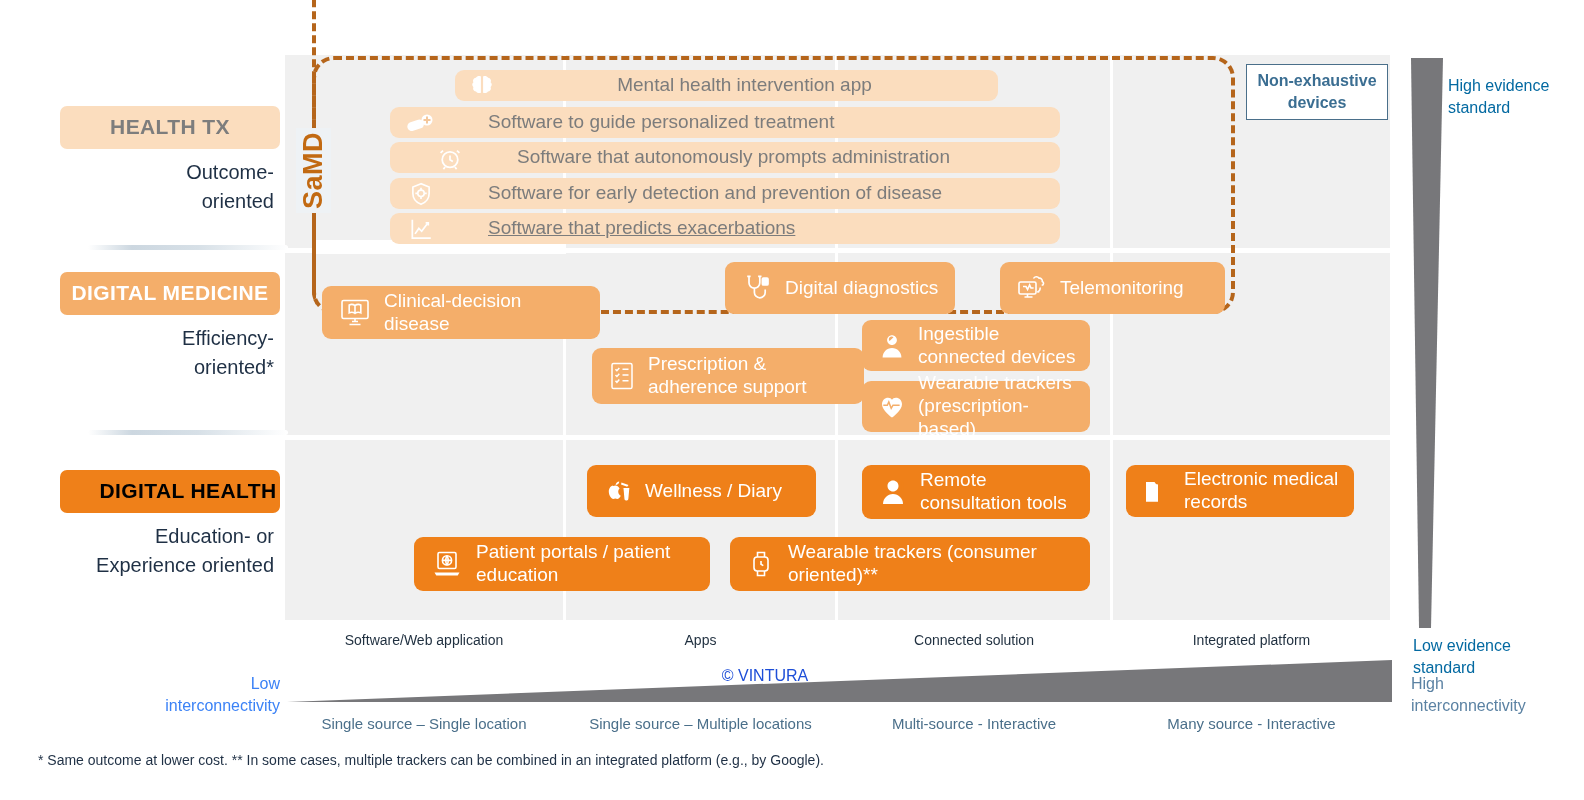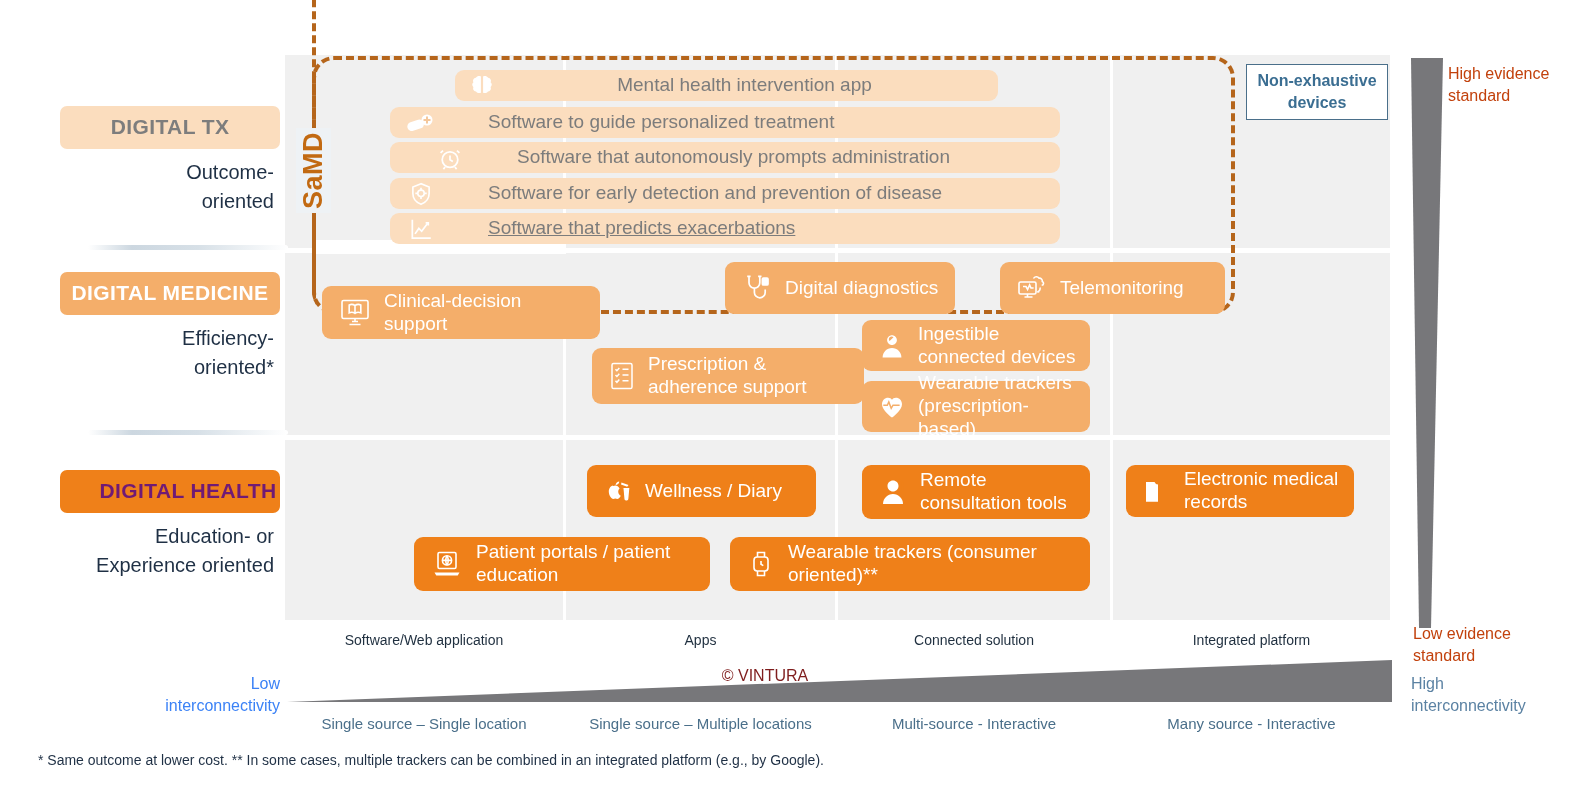--- a/index.html
+++ b/index.html
@@ -23,21 +23,21 @@
     border-radius:7px;
     font-weight:bold;
     letter-spacing:.4px;
     text-align:center;
     font-size:21px;
     padding:9px 0 10px 0;
     box-sizing:border-box;
   }
   .rowpill.tx{background:#fbddbe;color:#7d7d7d;}
   .rowpill.med{background:#f4ae6a;color:#ffffff;}
-  .rowpill.health{background:#ef8019;color:#701a75;padding-left:36px;}
+  .rowpill.health{background:#ef8019;color:#000000;padding-left:36px;}
   .rowsub{
     font-size:20px;line-height:1.45;
     color:#1f3045;margin-top:9px;text-align:right;
     padding-right:6px;
   }
 
   
   .divider{
     position:absolute;height:5px;border-radius:3px;
     background:linear-gradient(90deg,#ffffff 0%,#ccd7e0 22%,#d7e0e7 55%,#ffffff 100%);
@@ -104,29 +104,29 @@
     font-weight:bold;
     font-size:16px;
     line-height:1.35;
     text-align:center;
     display:flex;align-items:center;justify-content:center;
     box-sizing:border-box;
   }
 
   
   .wedge-ev{position:absolute;}
-  .sidelabel{position:absolute;color:#c2410c;font-size:16px;line-height:1.35;}
+  .sidelabel{position:absolute;color:#0369a1;font-size:16px;line-height:1.35;margin-top:12px;}
 
   
   .wedge-ic{position:absolute;}
   .iclabel{position:absolute;color:#3b82f6;font-size:16px;line-height:1.35;text-align:right;}
   .icright{position:absolute;color:#5b82a3;font-size:16px;line-height:1.35;text-align:left;}
   .subtick{position:absolute;text-align:center;color:#4a6f8a;font-size:15px;}
 
-  .vintura{position:absolute;color:#7f1d1d;font-size:16px;text-align:center;}
+  .vintura{position:absolute;color:#1d4ed8;font-size:16px;text-align:center;}
   .footnote{position:absolute;color:#1f3045;font-size:14px;}
 </style>
 </head>
 <body>
 
 <div class="stage">
 
   <div class="cell" style="left:285px;top:55px;width:278px;height:193px;"></div>
   <div class="cell" style="left:566px;top:55px;width:269px;height:193px;"></div>
   <div class="cell" style="left:838px;top:55px;width:272px;height:193px;"></div>
@@ -136,21 +136,21 @@
   <div class="cell" style="left:566px;top:253px;width:269px;height:182px;"></div>
   <div class="cell" style="left:838px;top:253px;width:272px;height:182px;"></div>
   <div class="cell" style="left:1113px;top:253px;width:277px;height:182px;"></div>
 
   <div class="cell" style="left:285px;top:440px;width:278px;height:180px;"></div>
   <div class="cell" style="left:566px;top:440px;width:269px;height:180px;"></div>
   <div class="cell" style="left:838px;top:440px;width:272px;height:180px;"></div>
   <div class="cell" style="left:1113px;top:440px;width:277px;height:180px;"></div>
 
   <div class="rowlabel" style="left:60px;top:106px;width:220px;">
-    <span class="rowpill tx">DIGITAL TX</span>
+    <span class="rowpill tx">HEALTH TX</span>
     <div class="rowsub" style="white-space:pre-line;">Outcome-
 oriented</div>
   </div>
 
   <div class="rowlabel" style="left:60px;top:272px;width:220px;">
     <span class="rowpill med">DIGITAL MEDICINE</span>
     <div class="rowsub" style="white-space:pre-line;">Efficiency-
 oriented*</div>
   </div>
 
@@ -230,21 +230,21 @@
   </div>
 
   <div class="pill med" style="left:322px;top:286px;width:278px;height:53px;">
     <span class="ic" style="width:38px">
       <svg width="32" height="30" viewBox="0 0 32 30" fill="none" stroke="#fff" stroke-width="1.6">
           <rect x="3" y="2.5" width="26" height="18" rx="1.6"></rect>
           <path d="M16 7.5c-1.8-1.3-4.2-1.3-5.8-.6v8c1.6-.8 4-.8 5.8.5 1.8-1.3 4.2-1.3 5.8-.5v-8c-1.6-.7-4-.7-5.8.6zM16 7.5v8"></path>
           <path d="M13 23.5h6M10.5 26.5h11M16 20.5v3"></path>
         </svg>
     </span>
-    <span class="tx">Clinical-decision support</span>
+    <span class="tx">Clinical-decision disease</span>
   </div>
 
   <div class="pill med" style="left:725px;top:262px;width:230px;height:52px;">
     <span class="ic" style="width:36px">
       <svg width="30" height="30" viewBox="0 0 30 30" fill="none" stroke="#fff" stroke-width="1.7">
           <path d="M7 3.5v6.2c0 3 2.4 5.4 5.4 5.4s5.4-2.4 5.4-5.4V3.5"></path>
           <path d="M5.2 3.3h3.4M16.1 3.3h3.4"></path>
           <path d="M12.4 15.1v4.3c0 3 2.4 5.4 5.4 5.4s5.4-2.4 5.4-5.4v-3"></path>
           <rect x="20.4" y="5" width="5.6" height="7" rx="1" fill="#fff"></rect>
         </svg>

